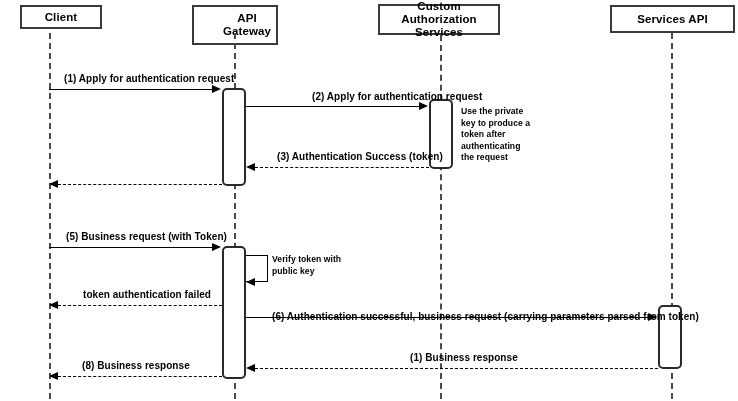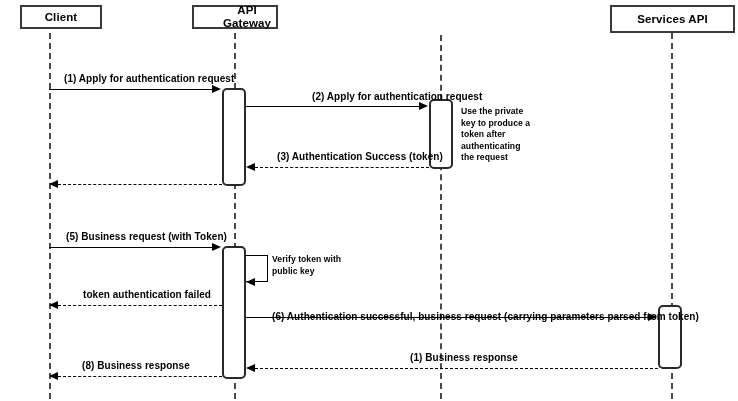--- a/index.html
+++ b/index.html
@@ -45,24 +45,27 @@
 </style>
 </head>
 <body>
 
 <div id="canvas">
 
   <div class="pbox" style="left:20px;top:5px;width:82px;height:24px;">
     <span>Client</span>
   </div>
 
-  <div class="pbox" style="left:192px;top:5px;width:86px;height:24px;padding-left:24px;">
+  <div class="pbox" style="left:192px;top:5px;width:86px;height:40px;padding-left:24px;">
     <span>API Gateway</span>
   </div>
 
+  <div class="pbox" style="left:378px;top:4px;width:122px;height:31px;">
+    <span>Custom Authorization Services</span>
+  </div>
 
   <div class="pbox" style="left:610px;top:5px;width:125px;height:28px;">
     <span>Services API</span>
   </div>
 
   <div class="lifeline" style="left:49px;top:33px;height:366px;"></div>
   <div class="lifeline" style="left:234px;top:33px;height:366px;"></div>
   <div class="lifeline" style="left:440px;top:35px;height:364px;"></div>
   <div class="lifeline" style="left:671px;top:33px;height:366px;"></div>
 

